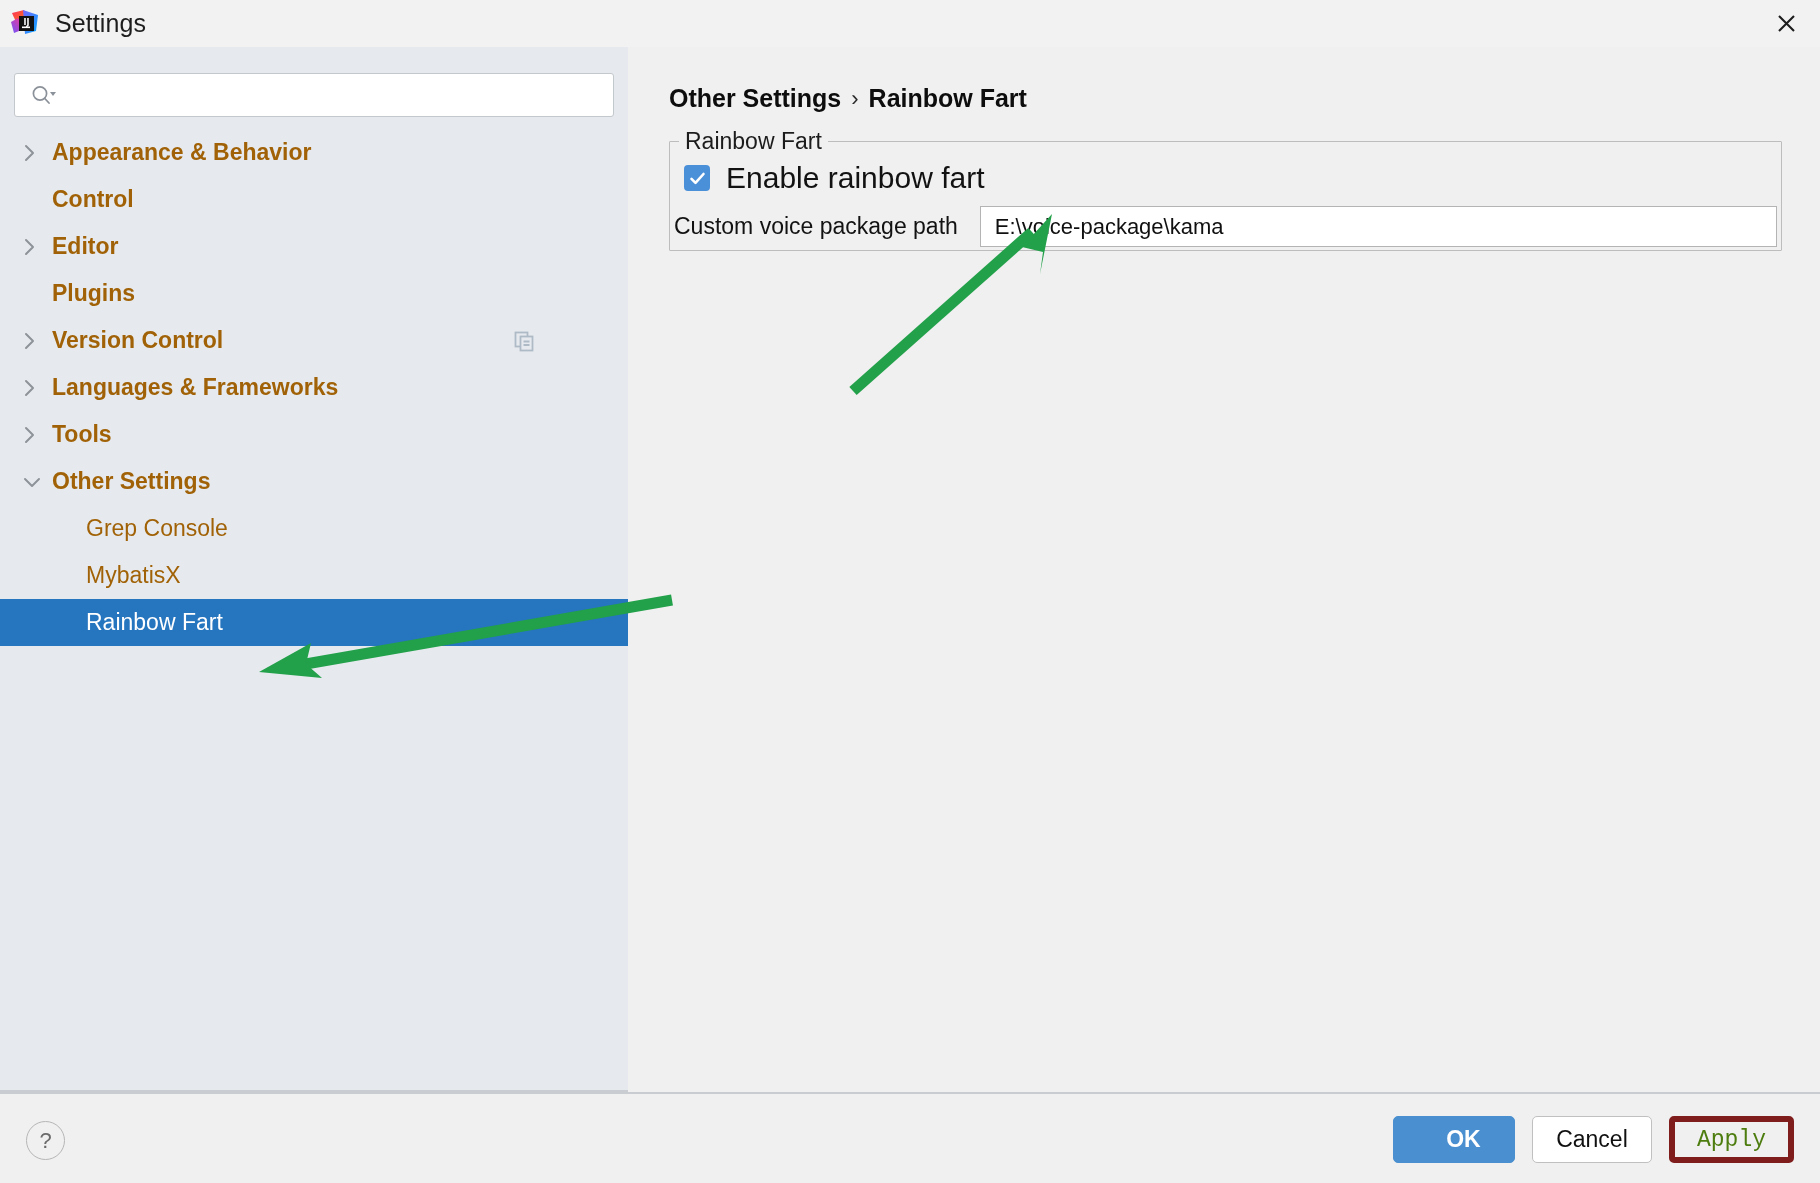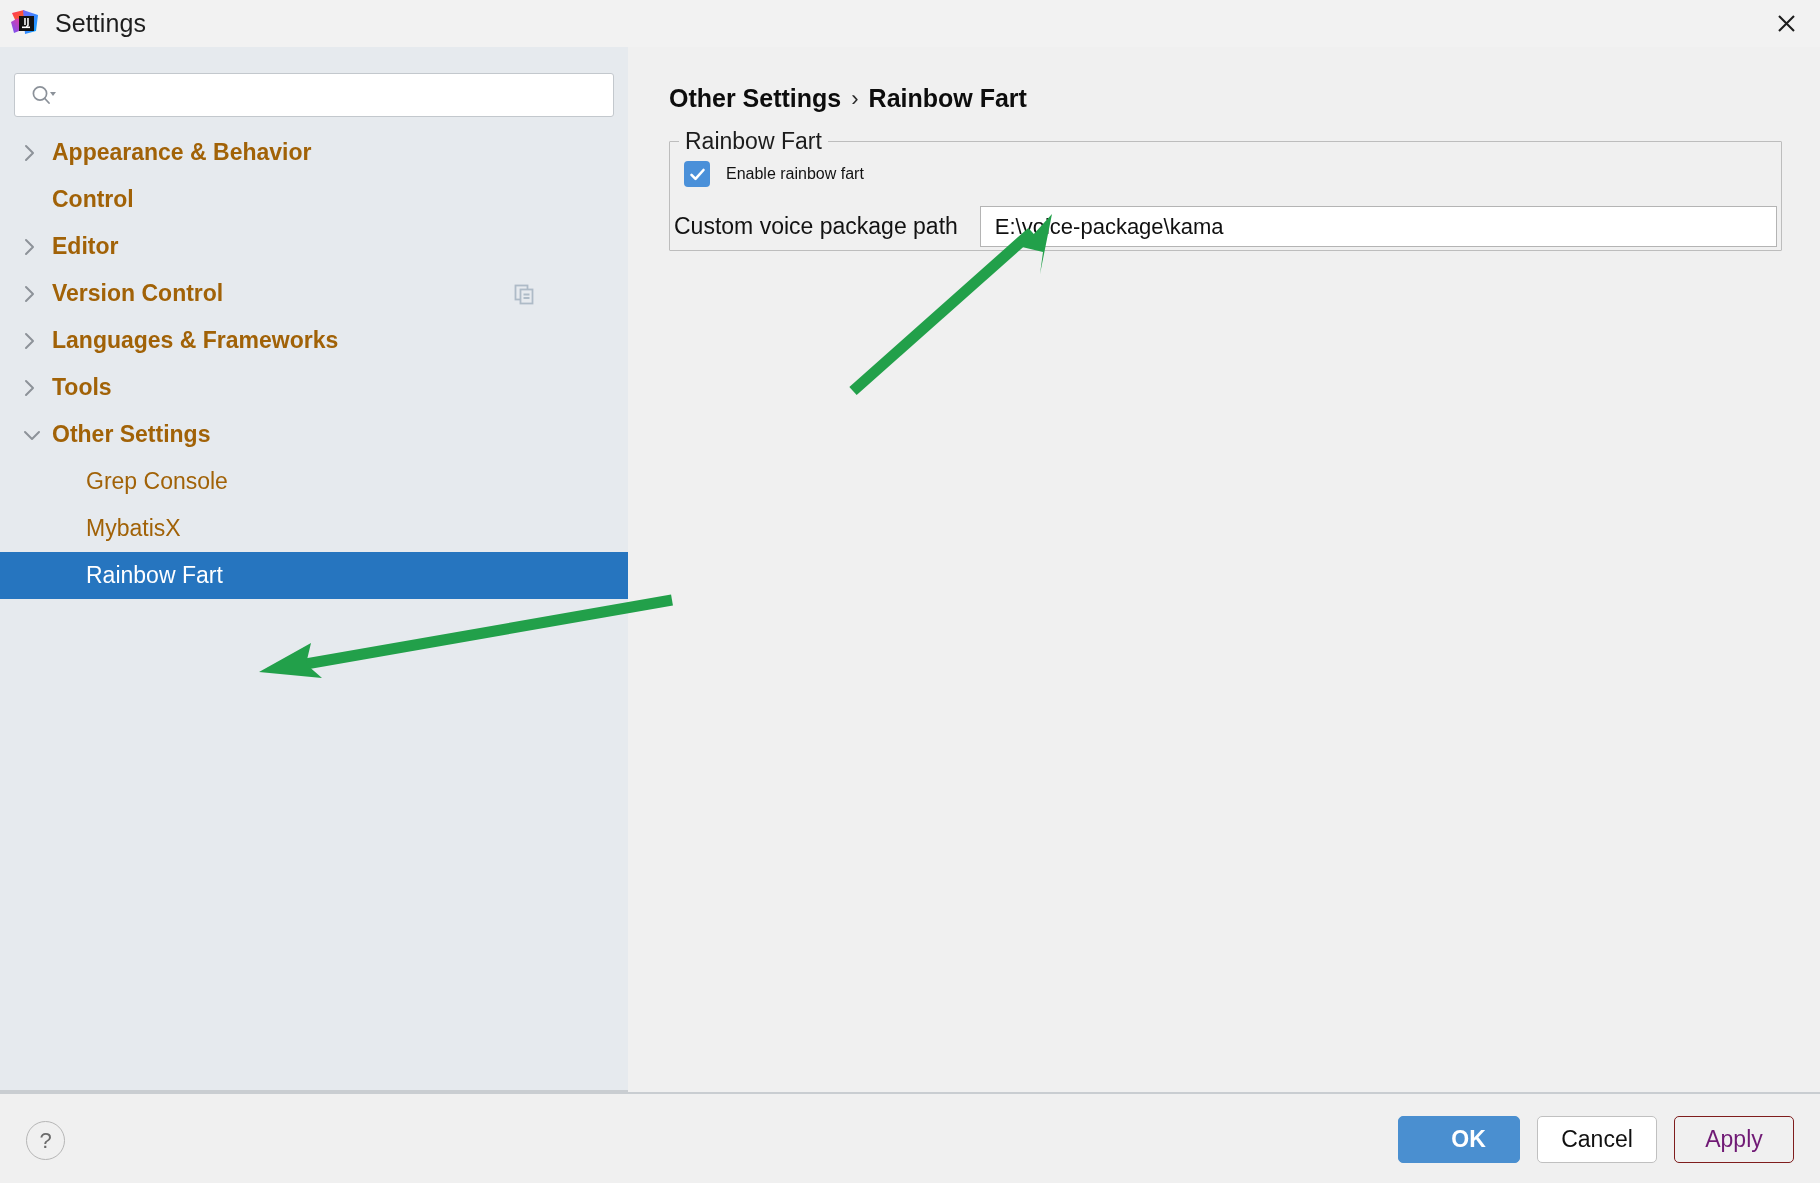--- a/index.html
+++ b/index.html
@@ -169,21 +169,21 @@
   }
   .cbox {
     width: 26px; height: 26px;
     border-radius: 4px;
     background: #4a90d9;
     display: flex; align-items: center; justify-content: center;
     flex: none;
   }
   .check-row .clabel {
     margin-left: 16px;
-    font-size: 16px;
+    font-size: 30px;
     color: #121212;
     white-space: nowrap;
   }
 
   .field-row {
     position: absolute;
     left: 5px; top: 65px;
     width: 1103px;
     display: flex; align-items: center;
   }
@@ -254,22 +254,23 @@
     min-width: 122px;
     padding-left: 41px;
   }
   .btn.normal {
     background: #ffffff;
     border: 1px solid #c0c0c0;
     color: #101010;
   }
   .btn.disabled {
     background: #f0f0f0;
-    border: 1px solid #7f1d1d;
-    color: #701a75;
+    border: 6px solid #7f1d1d;
+    color: #4d7c0f;
+    font-family: Liberation Mono, monospace;
   }
 
   
   .annot {
     position: absolute;
     left: 0; top: 0;
     width: 1820px; height: 1183px;
     pointer-events: none;
   }
 </style>
@@ -339,20 +340,24 @@
         </div>
         <div class="tree-row bold">
           <span class="chev">
             <svg width="16" height="20" viewBox="0 0 16 20">
               <path d="M4 3 L11 10 L4 17" stroke="#8d9399" stroke-width="2" fill="none" stroke-linecap="round" stroke-linejoin="round"></path>
             </svg>
           </span>
           <span class="tlabel">Editor</span>
         </div>
         <div class="tree-row bold">
+          <span class="chev"></span>
+          <span class="tlabel">Plugins</span>
+        </div>
+        <div class="tree-row bold">
           <span class="chev">
             <svg width="16" height="20" viewBox="0 0 16 20">
               <path d="M4 3 L11 10 L4 17" stroke="#8d9399" stroke-width="2" fill="none" stroke-linecap="round" stroke-linejoin="round"></path>
             </svg>
           </span>
           <span class="tlabel">Version Control</span>
           <span class="row-aux">
             <svg width="24" height="24" viewBox="0 0 24 24">
               <rect x="3.5" y="3.5" width="12" height="14" stroke="#aebbc7" stroke-width="1.8" fill="#e6eaee"></rect>
               <rect x="8.5" y="7.5" width="12" height="14" stroke="#aebbc7" stroke-width="1.8" fill="#e6eaee"></rect>

